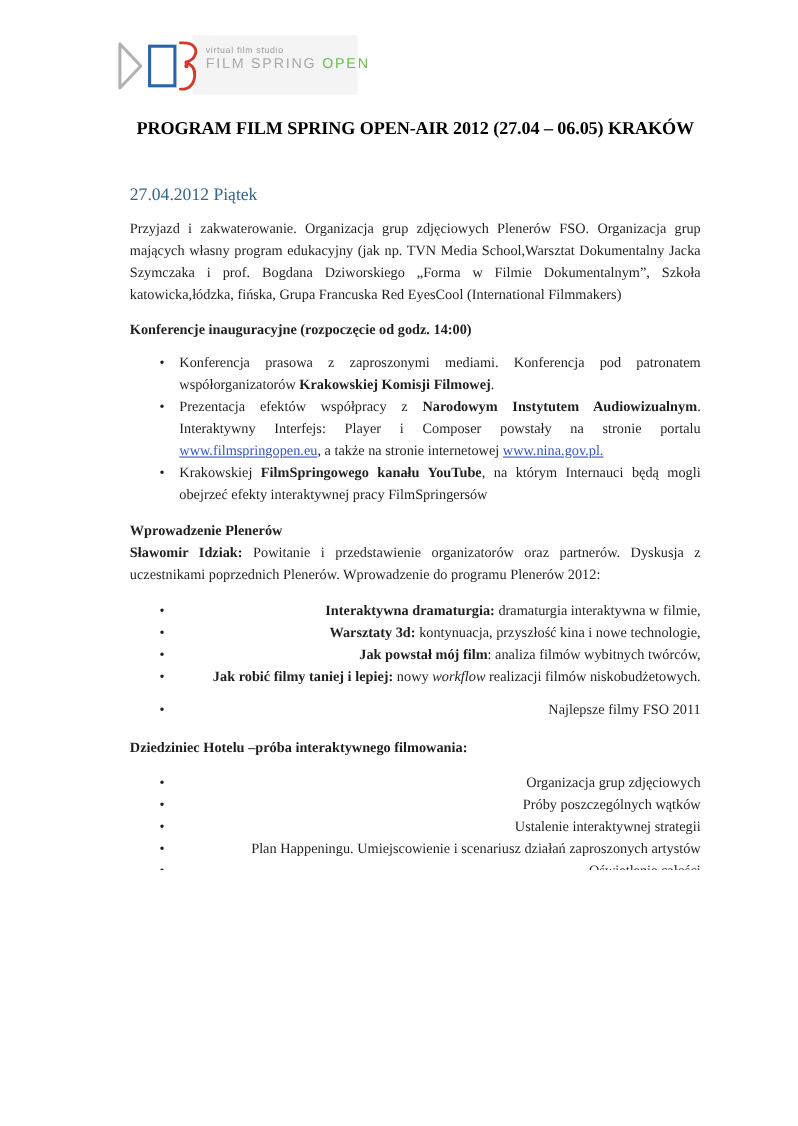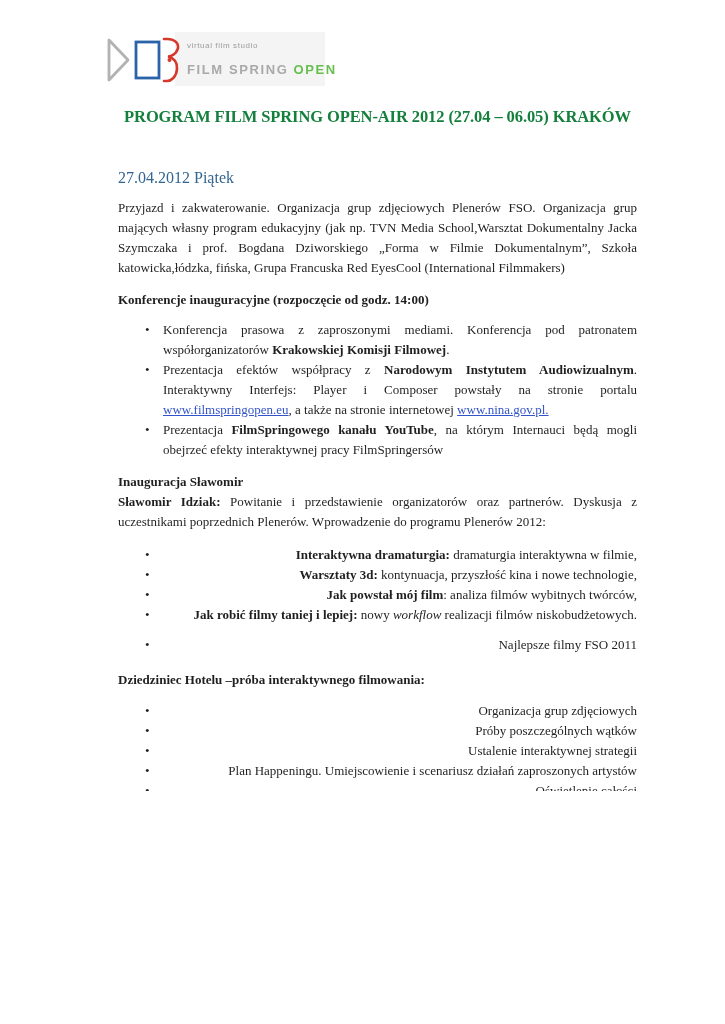--- a/index.html
+++ b/index.html
@@ -10,28 +10,28 @@
     font-family:"Liberation Serif","DejaVu Serif",serif;
     color:#1f1f1f;
     overflow:hidden;
   }
   
   .logo{position:absolute;left:107px;top:32px;width:218px;height:56px;}
   .logo-bg{position:absolute;left:68px;top:0;width:150px;height:54px;background:#f4f4f4;}
   .logo-marks{position:absolute;left:0;top:1px;}
   .logo-text{position:absolute;left:80px;top:9px;font-family:"Liberation Sans","DejaVu Sans",sans-serif;}
   .logo-tagline{font-size:8px;color:#9b9b9b;letter-spacing:.6px;white-space:nowrap;}
-  .logo-brand{margin-top:12px;font-size:13px;font-weight:bold;letter-spacing:1.6px;color:#a9a9a9;white-space:nowrap;}
+  .logo-brand{margin-top:0;font-size:13px;font-weight:normal;letter-spacing:1.6px;color:#a9a9a9;white-space:nowrap;}
   .logo-brand .green{color:#66bf4d;}
   
   .content{padding:0 88px 0 118px;}
   .doc-title{
     margin:104px 0 0;
     font-size:16.5px;font-weight:bold;
-    color:#15803d;
+    color:#000000;
     text-align:center;white-space:nowrap;
     line-height:26px;letter-spacing:-0.1px;
   }
   .date-heading{
     margin:36px 0 8px;
     font-size:16px;font-weight:normal;
     color:#336590;line-height:24px;
   }
   .body-text{font-size:13px;line-height:20px;}
   p.para{margin:0;text-align:justify;}
@@ -88,24 +88,24 @@
     <h2 class="date-heading">27.04.2012 Piątek</h2>
 
     <p class="para">Przyjazd i zakwaterowanie. Organizacja grup zdjęciowych Plenerów FSO. Organizacja grup mających własny program edukacyjny (jak np. TVN Media School,Warsztat Dokumentalny Jacka Szymczaka i prof. Bogdana Dziworskiego „Forma w Filmie Dokumentalnym”, Szkoła katowicka,łódzka, fińska, Grupa Francuska Red EyesCool (International Filmmakers)</p>
 
 
     <p class="bold-heading mt12">Konferencje inauguracyjne (rozpoczęcie od godz. 14:00)</p>
 
     <ul class="doc-list justify">
       <li><span>Konferencja prasowa z zaproszonymi mediami. Konferencja pod patronatem współorganizatorów </span><span class="b">Krakowskiej Komisji Filmowej</span><span>.</span></li>
       <li><span>Prezentacja efektów współpracy z </span><span class="b">Narodowym Instytutem Audiowizualnym</span><span>. Interaktywny Interfejs: Player i Composer powstały na stronie portalu </span><a class="link" href="#">www.filmspringopen.eu</a><span>, a także na stronie internetowej </span><a class="link" href="#">www.nina.gov.pl.</a></li>
-      <li><span>Prezentacja </span><span class="b">FilmSpringowego kanału YouTube</span><span>, na którym Internauci będą mogli obejrzeć efekty interaktywnej pracy FilmSpringersów</span></li>
+      <li><span>Krakowskiej </span><span class="b">FilmSpringowego kanału YouTube</span><span>, na którym Internauci będą mogli obejrzeć efekty interaktywnej pracy FilmSpringersów</span></li>
     </ul>
 
-    <p class="bold-heading mt12">Inauguracja Sławomir</p>
+    <p class="bold-heading mt12">Wprowadzenie Plenerów</p>
 
     <p class="para mt12"><span class="b">Sławomir Idziak:</span><span> Powitanie i przedstawienie organizatorów oraz partnerów. Dyskusja z uczestnikami poprzednich Plenerów. Wprowadzenie do programu Plenerów 2012:</span></p>
 
     <ul class="doc-list tight" style="margin-top:14px;">
       <li><span class="b">Interaktywna dramaturgia:</span><span> dramaturgia interaktywna w filmie,</span></li>
       <li><span class="b">Warsztaty 3d:</span><span> kontynuacja, przyszłość kina i nowe technologie,</span></li>
       <li><span class="b">Jak powstał mój film</span><span>: analiza filmów wybitnych twórców,</span></li>
       <li><span class="b">Jak robić filmy taniej i lepiej:</span><span> nowy </span><span class="i">workflow</span><span> realizacji filmów niskobudżetowych.</span></li>
     </ul>
 

